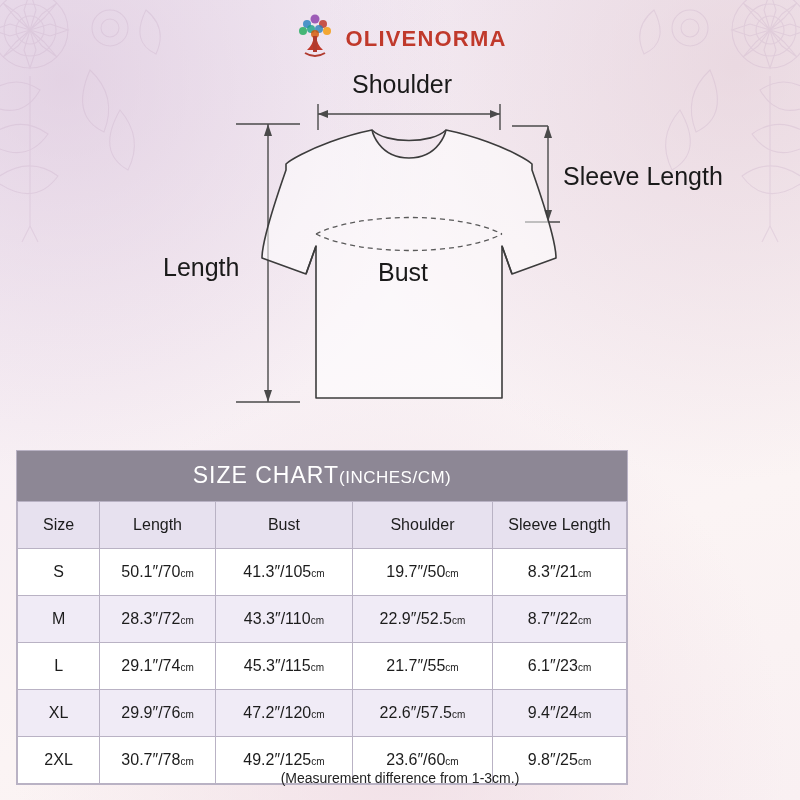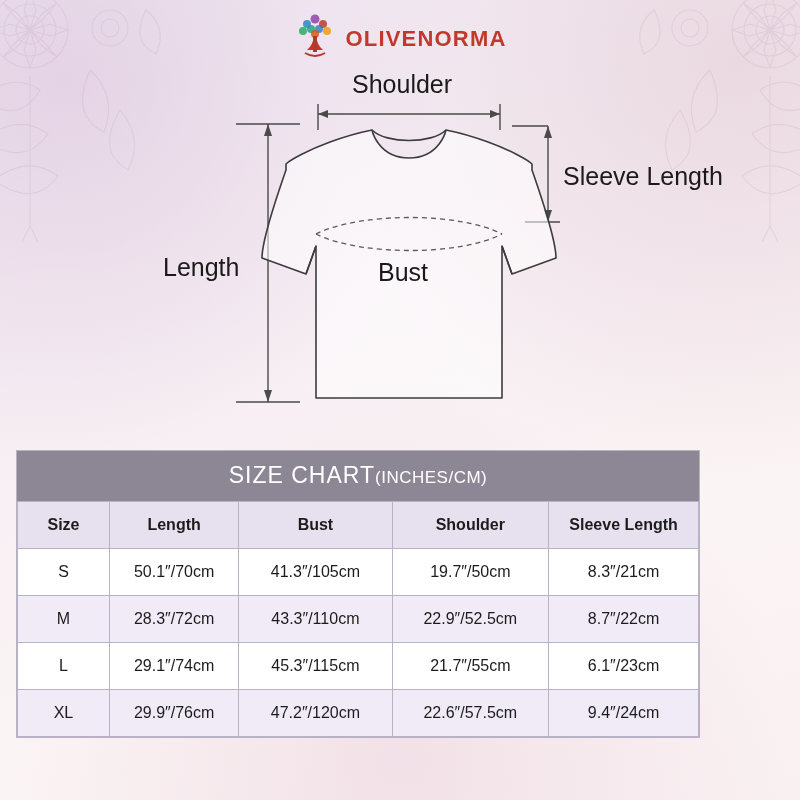--- a/index.html
+++ b/index.html
@@ -72,21 +72,21 @@
   .lbl-shoulder { top: 8px; left: 352px; }
   .lbl-sleeve   { top: 100px; left: 563px; }
   .lbl-length   { top: 191px; left: 163px; }
   .lbl-bust     { top: 196px; left: 378px; }
 
   
   .chart {
     position: absolute;
     left: 16px;
     top: 450px;
-    width: 684px;
+    width: 612px;
     border: 1px solid #b9b2c4;
     box-sizing: border-box;
     background: #fff;
   }
   .chart-title {
     background: #8d8795;
     color: #ffffff;
     text-align: center;
     padding: 11px 0 12px;
     font-size: 23px;
@@ -107,27 +107,27 @@
     border: 1px solid #b9b2c4;
     height: 46px;
     text-align: center;
     font-size: 16px;
     color: #1c1c1c;
     font-family: "Liberation Sans", sans-serif;
     padding: 0;
   }
   table.size-table th {
     background: #e7e1ef;
-    font-weight: bold;
+    font-weight: normal;
     font-size: 16px;
   }
   table.size-table tr.odd td { background: #ffffff; }
   table.size-table tr.even td { background: #f0ebf6; }
   table.size-table td.sz { font-size: 16px; }
-  td .unit { font-size: 16px; }
+  td .unit { font-size: 10px; }
   col.c0 { width: 13.5%; }
   col.c1 { width: 19%; }
   col.c2 { width: 22.5%; }
   col.c3 { width: 23%; }
   col.c4 { width: 22%; }
 
   .note {
     position: absolute;
     top: 770px;
     left: 0;
@@ -332,18 +332,26 @@
           <td><span>21.7″/55</span><span class="unit">cm</span></td>
           <td><span>6.1″/23</span><span class="unit">cm</span></td>
         </tr>
         <tr class="even">
           <td class="sz">XL</td>
           <td><span>29.9″/76</span><span class="unit">cm</span></td>
           <td><span>47.2″/120</span><span class="unit">cm</span></td>
           <td><span>22.6″/57.5</span><span class="unit">cm</span></td>
           <td><span>9.4″/24</span><span class="unit">cm</span></td>
         </tr>
+        <tr class="odd">
+          <td class="sz">2XL</td>
+          <td><span>30.7″/78</span><span class="unit">cm</span></td>
+          <td><span>49.2″/125</span><span class="unit">cm</span></td>
+          <td><span>23.6″/60</span><span class="unit">cm</span></td>
+          <td><span>9.8″/25</span><span class="unit">cm</span></td>
+        </tr>
       </tbody>
     </table>
   </div>
 
+  <div class="note">(Measurement difference from 1-3cm.)</div>
 
 </div>
 
 </body></html>

